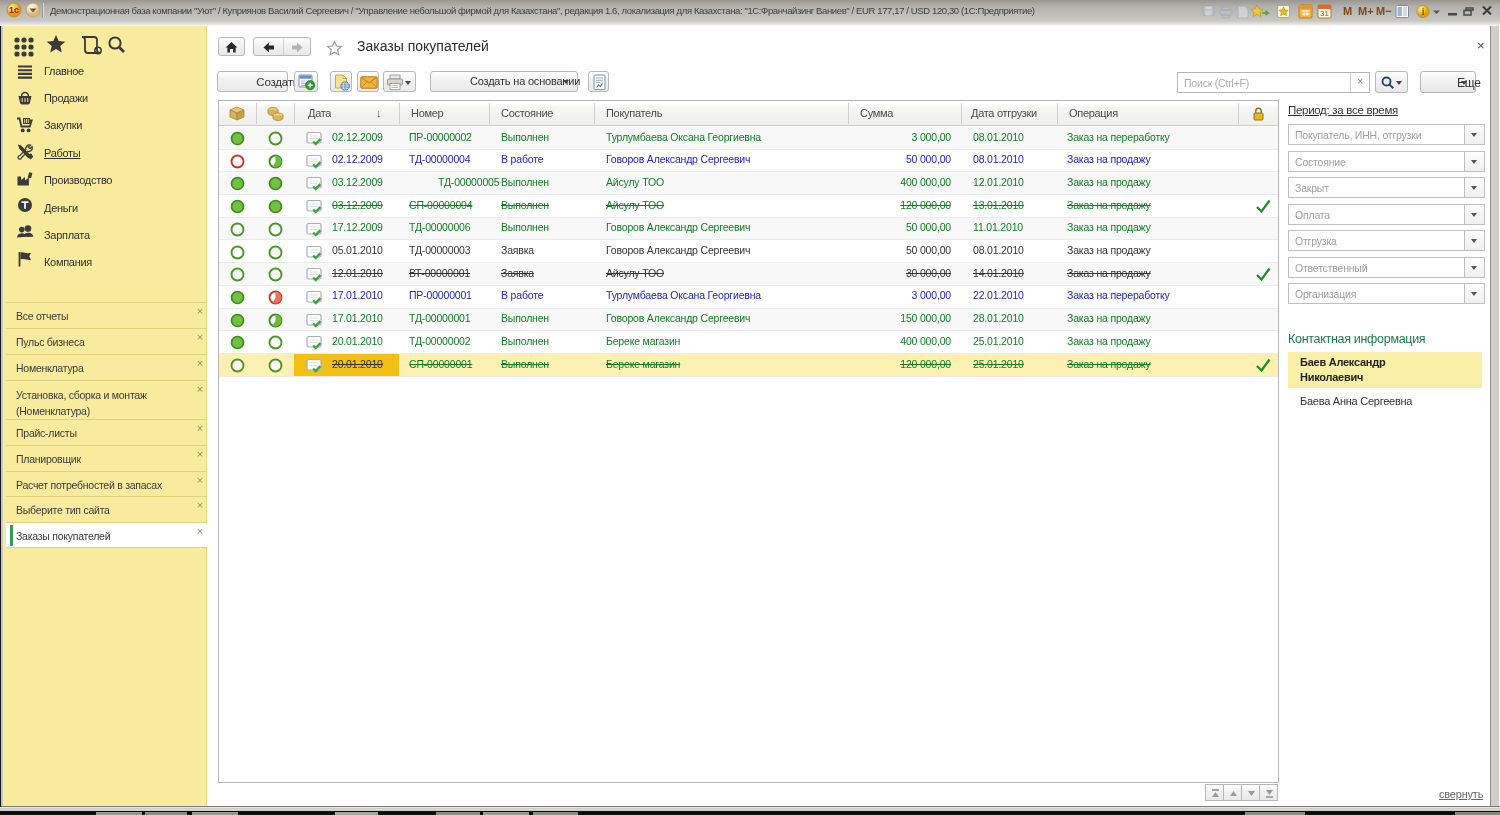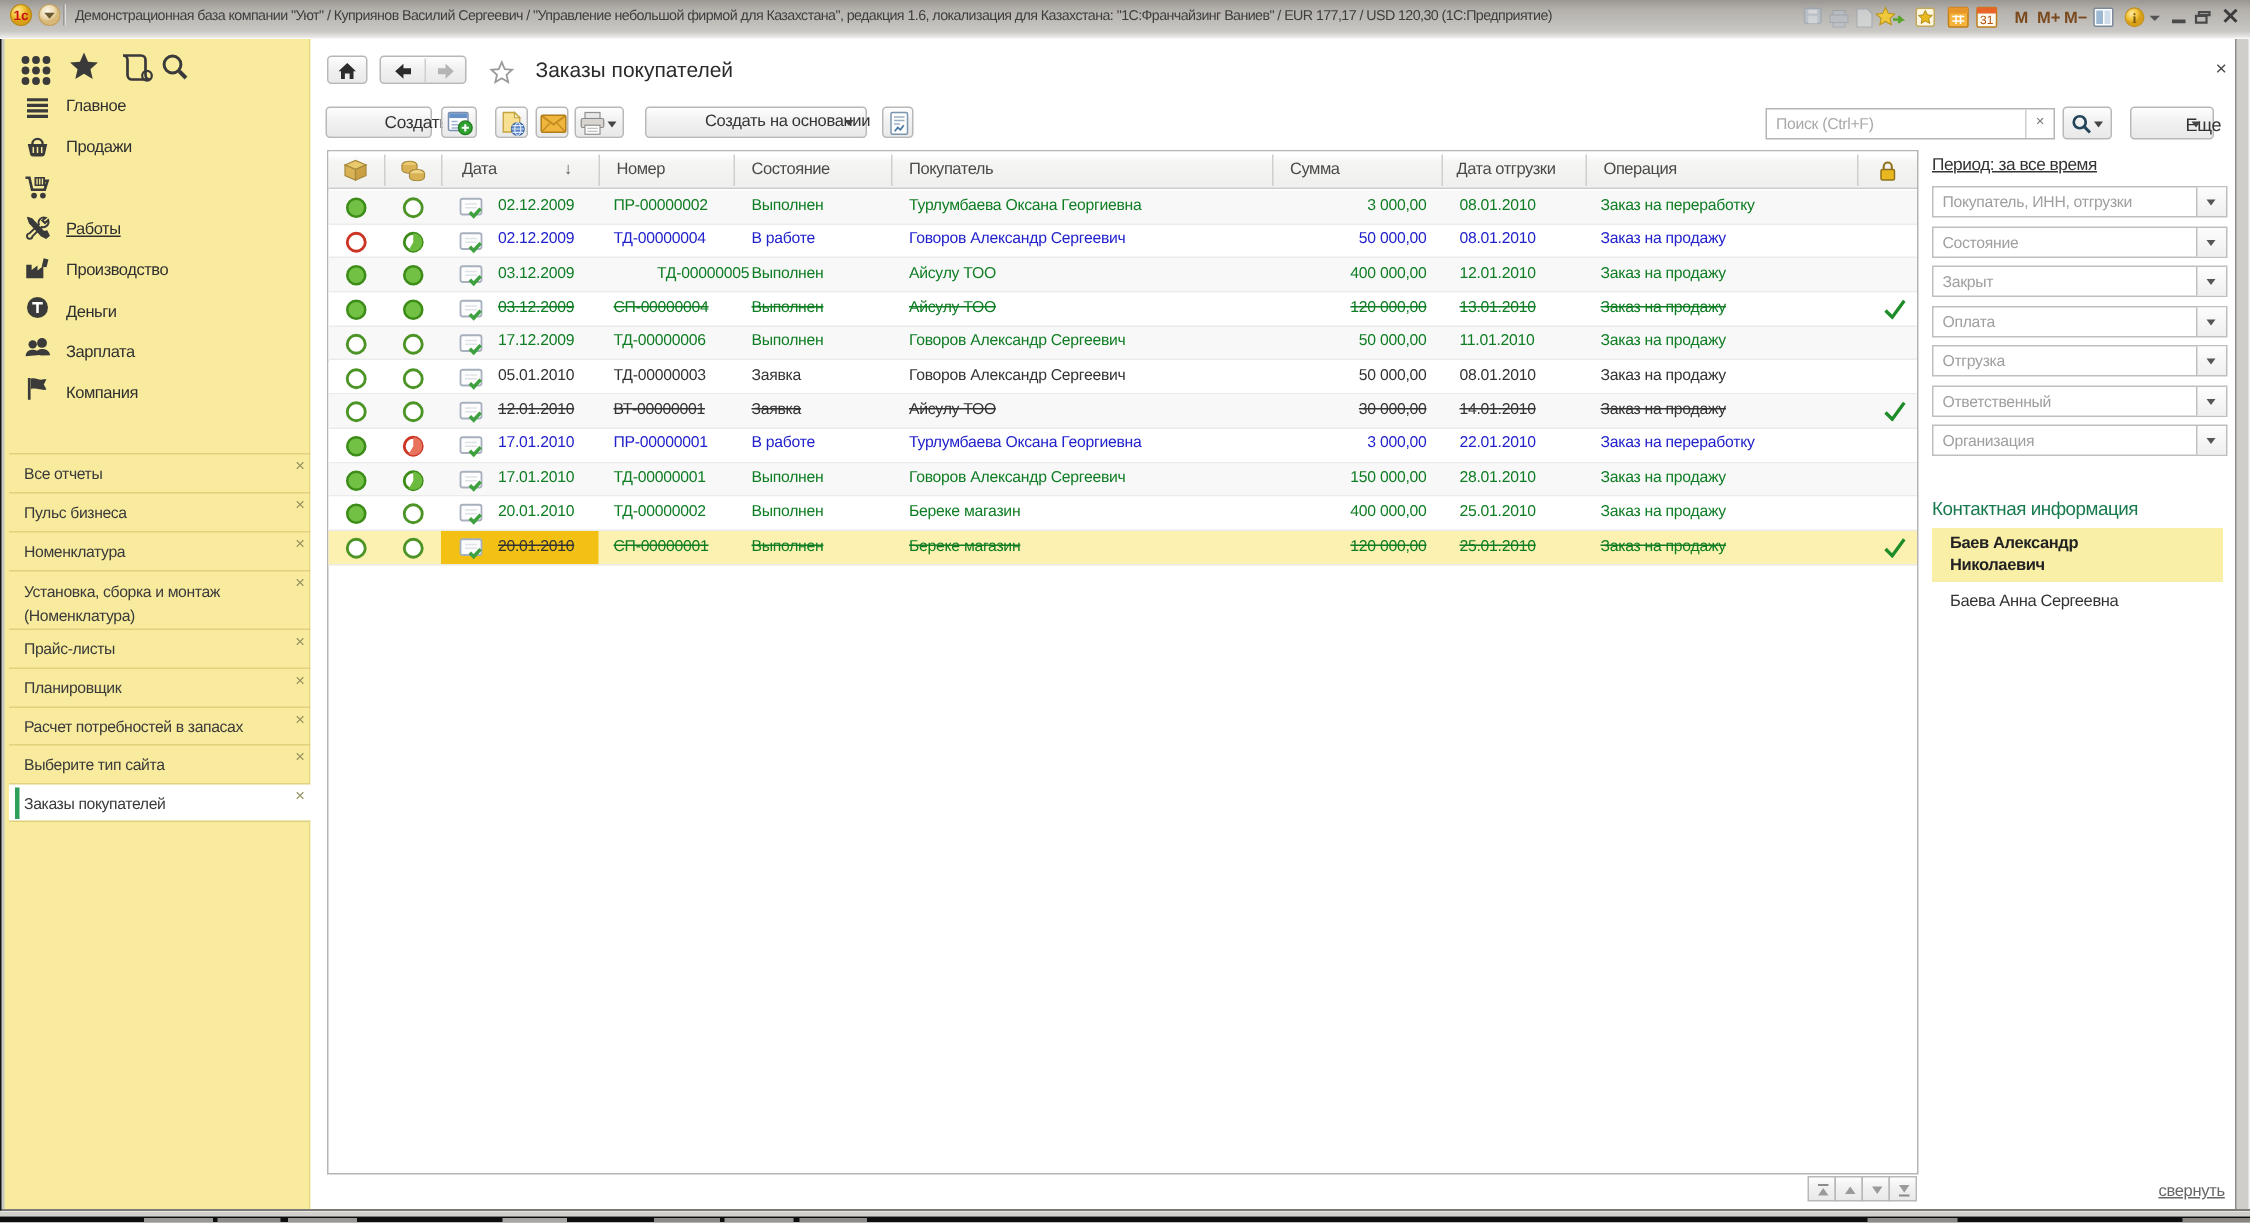--- a/index.html
+++ b/index.html
@@ -131,20 +131,23 @@
     <circle cx="103" cy="9" r="5.6" fill="none" stroke="#3a3a3a" stroke-width="2"></circle>
     <line x1="107.5" y1="13.5" x2="112" y2="18" stroke="#3a3a3a" stroke-width="2.6"></line>
   </svg>
 
   <div class="abs menuitem" style="top:32px;">
       <span class="mi-label">Главное</span>
     </div>
   <div class="abs menuitem" style="top:59px;">
       <span class="mi-label">Продажи</span>
     </div>
+  <div class="abs menuitem" style="top:86px;">
+      <span class="mi-label">Закупки</span>
+    </div>
   <div class="abs menuitem" style="top:114px;">
       <span class="mi-label" style="text-decoration:underline;">Работы</span>
     </div>
   <div class="abs menuitem" style="top:141px;">
       <span class="mi-label">Производство</span>
     </div>
   <div class="abs menuitem" style="top:169px;">
       <span class="mi-label">Деньги</span>
     </div>
   <div class="abs menuitem" style="top:196px;">

